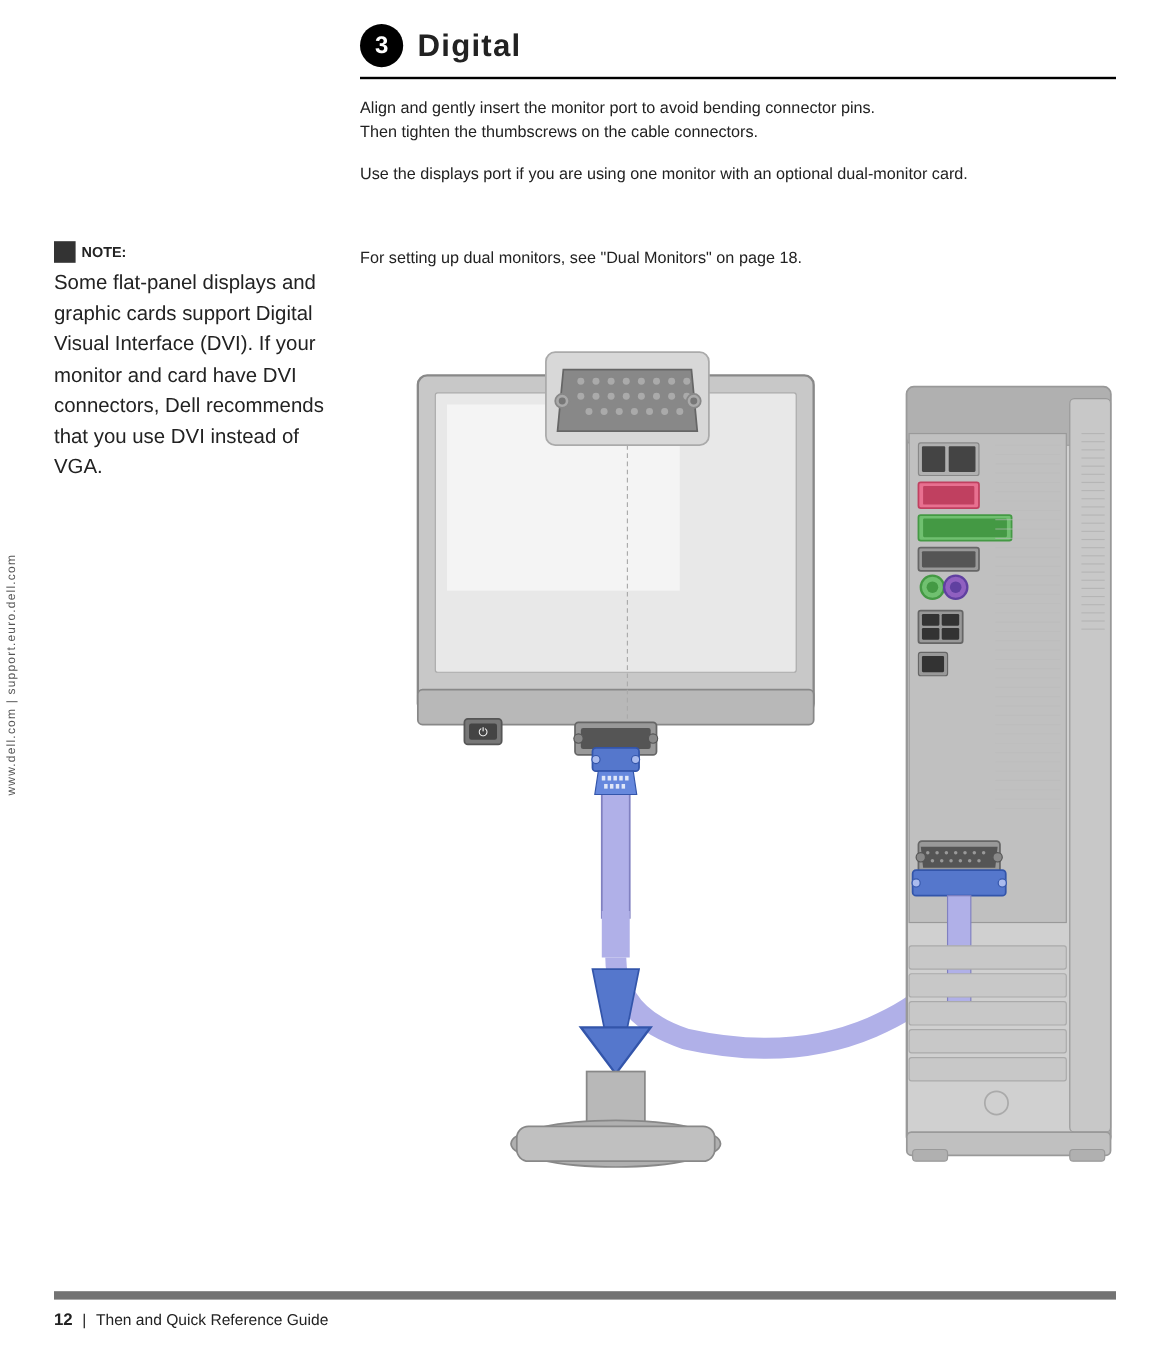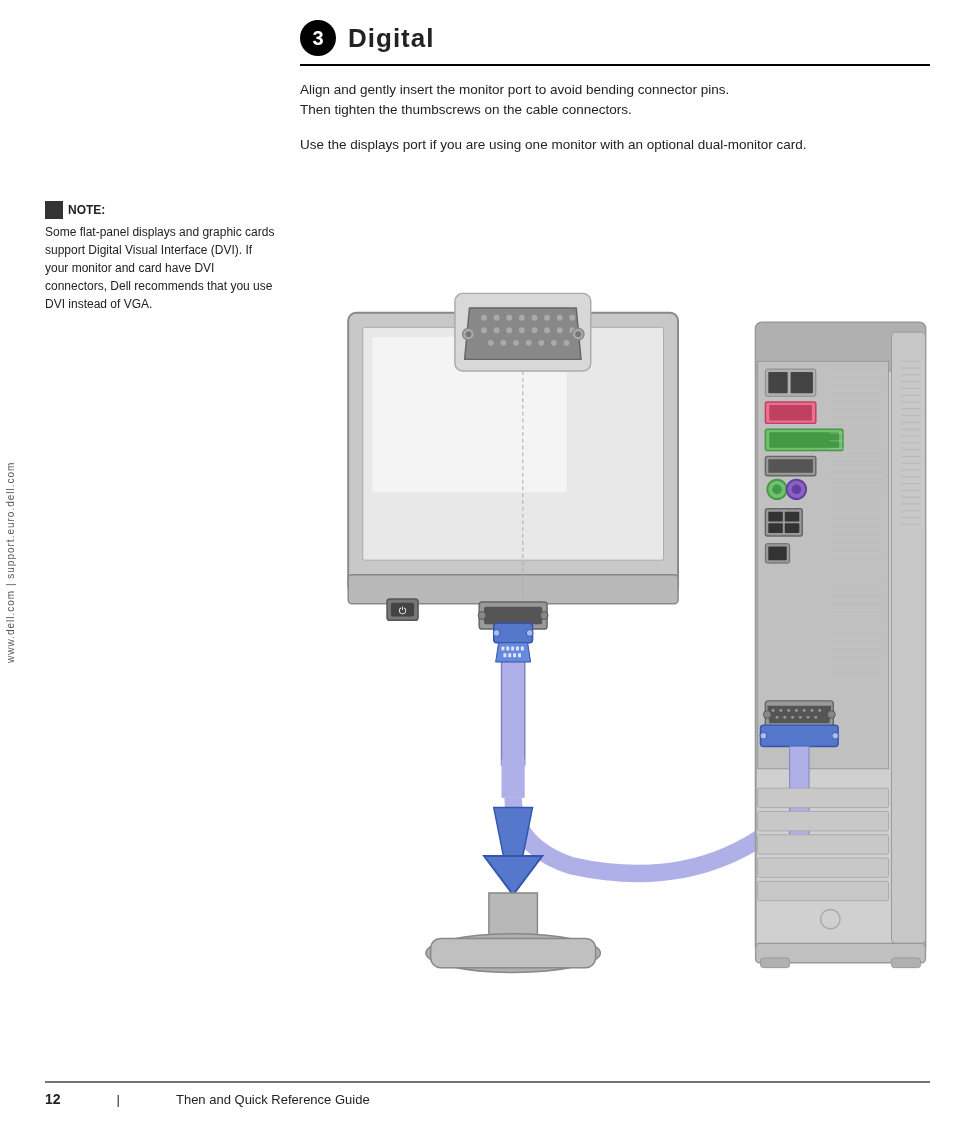--- a/index.html
+++ b/index.html
@@ -94,21 +94,21 @@
       left: 25px;
       width: 230px;
     }
 
     .note-label {
       font-weight: bold;
       font-size: 12px;
     }
 
     .note-text {
-      font-size: 12px;
+      font-size: 17px;
       line-height: 1.5;
       margin-top: 4px;
     }
 
     
     .illustration {
       position: absolute;
       top: 250px;
       left: 270px;
       right: 20px;
@@ -116,23 +116,22 @@
     }
 
     
     .footer {
       position: absolute;
       bottom: 18px;
       left: 25px;
       right: 30px;
       display: flex;
       align-items: center;
-      border-top: 2px solid #737373;
+      border-top: 7px solid #737373;
       padding-top: 8px;
-      gap: 48px;
     }
 
     .page-number {
       font-size: 14px;
       font-weight: bold;
       margin-right: 8px;
     }
 
     .footer-title {
       font-size: 13px;
@@ -171,20 +170,23 @@
   <div class="note-section">
     <div style="display:flex; align-items:center; margin-bottom:4px;">
       <span style="display:inline-block; width:18px; height:18px; background:#333; margin-right:5px; margin-top:1px; flex-shrink:0;"></span>
       <span class="note-label">
         <span>NOTE:</span>
       </span>
     </div>
     <p class="note-text">Some flat-panel displays and graphic cards support Digital Visual Interface (DVI). If your monitor and card have DVI connectors, Dell recommends that you use DVI instead of VGA.</p>
   </div>
 
+  <div style="position:absolute; top:205px; left:280px; right:30px;">
+    <p style="font-size:13.5px; line-height:1.5;">For setting up dual monitors, see "Dual Monitors" on page 18.</p>
+  </div>
 
   <div class="illustration">
     <svg viewBox="0 0 670 750" xmlns="http://www.w3.org/2000/svg">
 
       <rect x="60" y="30" width="340" height="290" rx="8" ry="8" fill="#c8c8c8" stroke="#888" stroke-width="2"></rect>
 
       <rect x="75" y="45" width="310" height="240" rx="2" ry="2" fill="#e8e8e8" stroke="#aaa" stroke-width="1"></rect>
 
       <rect x="85" y="55" width="200" height="160" fill="white" opacity="0.5"></rect>
 

